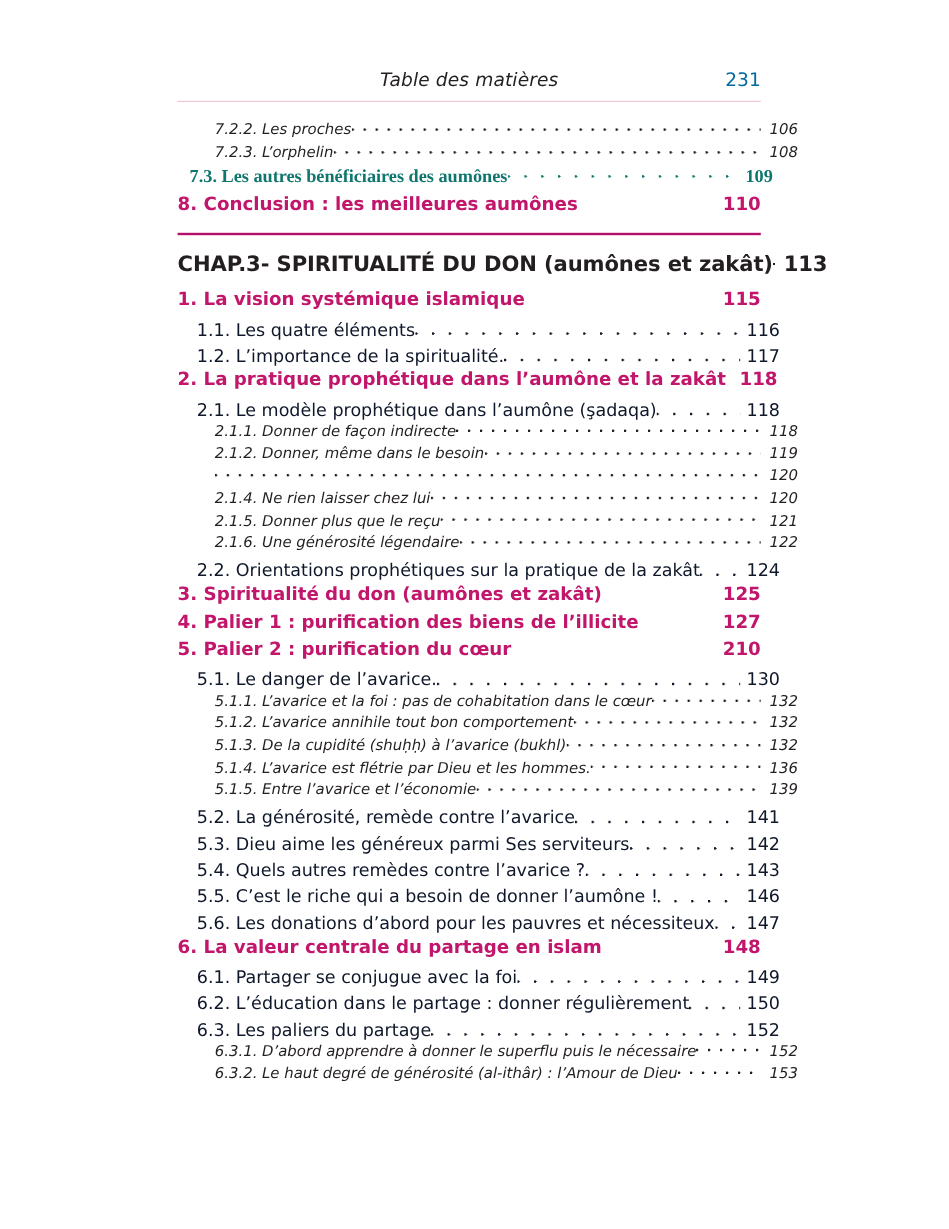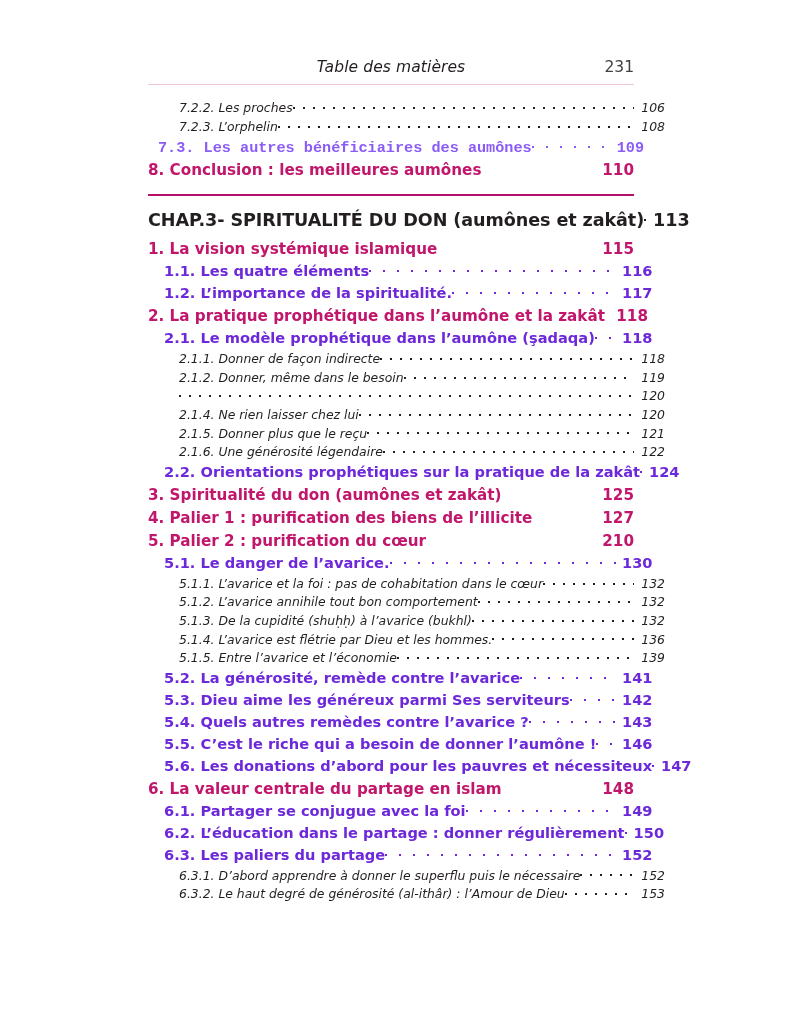--- a/index.html
+++ b/index.html
@@ -45,21 +45,21 @@
     letter-spacing: 0.1px;
     color: #231f20;
     white-space: nowrap;
   }
   #header .head-folio {
     position: absolute;
     right: 0;
     top: 0;
     font-family: "DejaVu Sans", "Liberation Sans", sans-serif;
     font-size: 15.5px;
-    color: #404040;
+    color: #0369a1;
   }
   #header .head-rule {
     position: absolute;
     left: 0;
     right: 0;
     top: 26px;
     height: 1.3px;
     background: #f0c6d6;
   }
 
@@ -122,34 +122,35 @@
     height: 23px;
     font-family: "DejaVu Sans", "Liberation Sans", sans-serif;
   }
   .lv1 .folio { width: 34px; }
 
   
   .lv1b {
     margin-left: 10px;
     font-size: 15.2px;
     font-weight: bold;
-    color: #8b5cf6;
+    color: #0f766e;
     height: 23px;
-    font-family: Liberation Mono, monospace;
+    font-family: Liberation Serif, serif;
   }
   .lv1b .folio { width: 30px; }
 
   
   .lv2 {
     margin-left: 16px;
     font-size: 14.6px;
-    font-weight: bold;
-    color: #6d28d9;
+    font-weight: normal;
+    color: #0f172a;
     height: 22px;
     font-family: "DejaVu Sans", "Liberation Sans", sans-serif;
+    align-items: flex-end;
   }
   .lv2 .folio { width: 28px; }
 
   
   .lv3 {
     margin-left: 31px;
     font-size: 12.4px;
     font-style: italic;
     color: #231f20;
     height: 18.6px;

